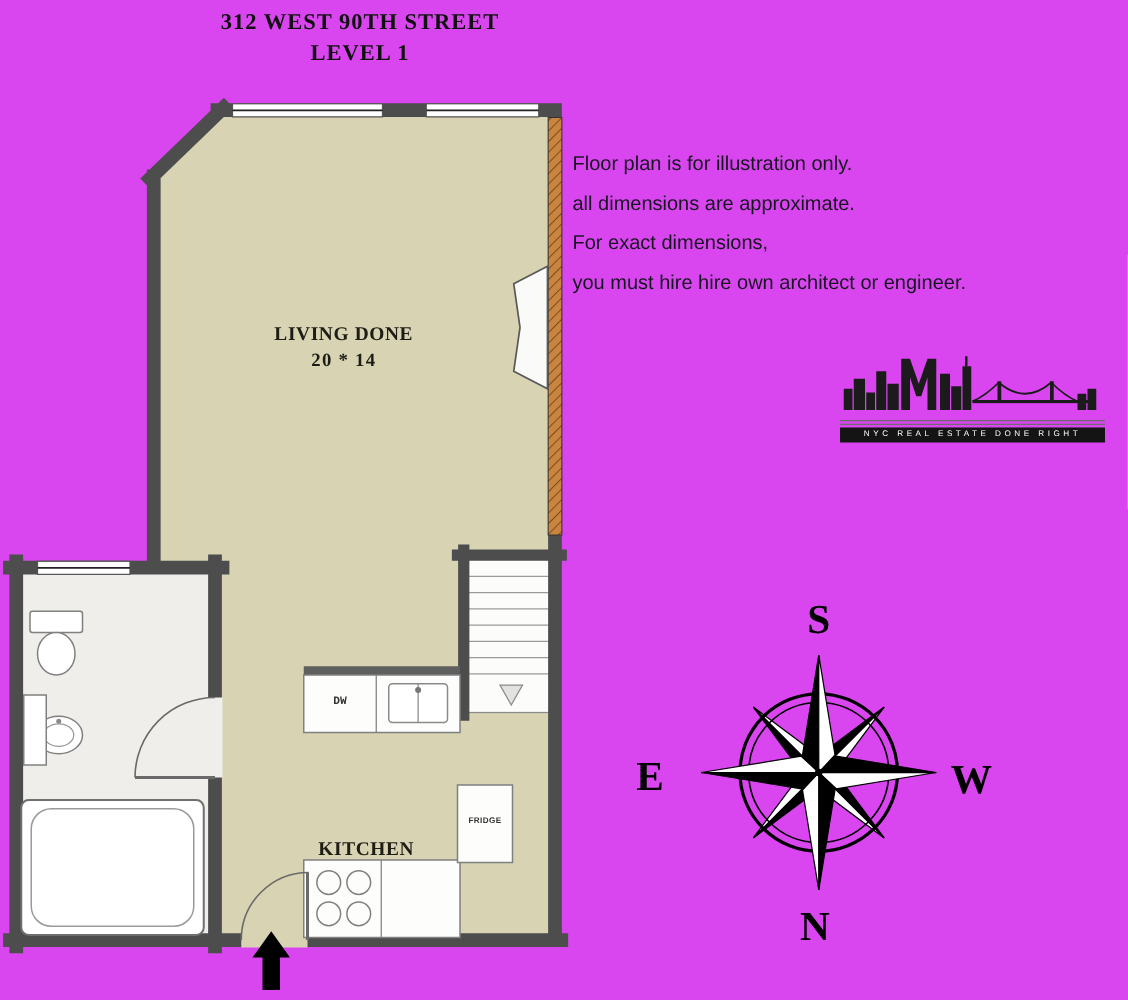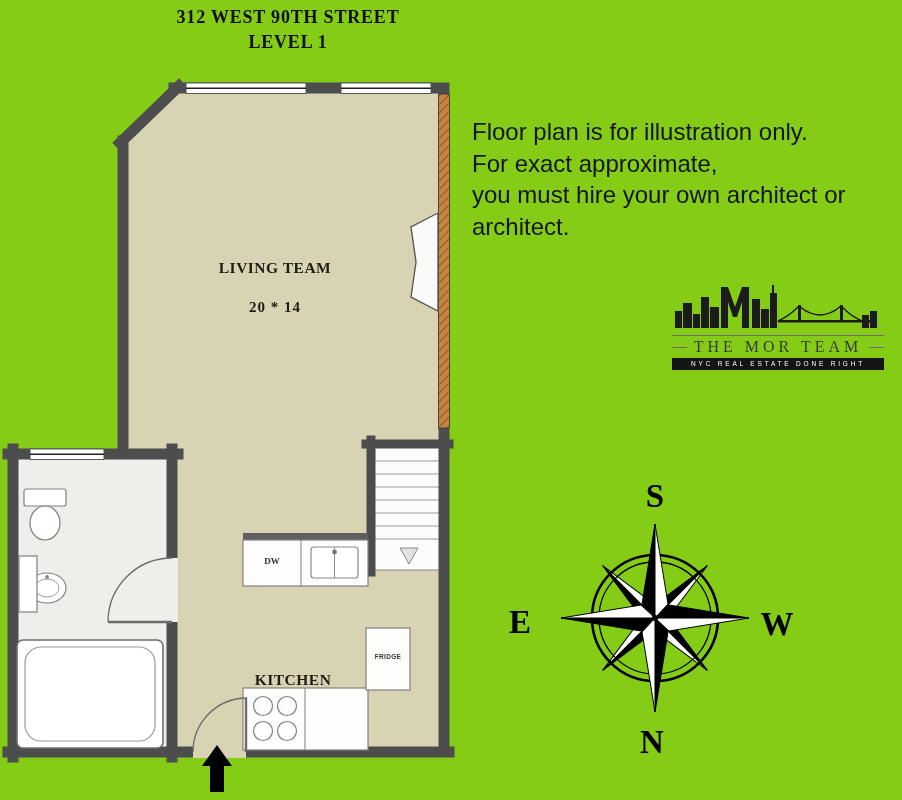--- a/index.html
+++ b/index.html
@@ -1,36 +1,36 @@
 <!DOCTYPE html>
 <html><head>
 <meta charset="utf-8">
 <style>
   * { margin:0; padding:0; box-sizing:border-box; }
   html,body { width:902px; height:800px; }
   body { font-family:"Liberation Sans", sans-serif; background:#edf0f8; }
-  .canvas { position:relative; width:902px; height:800px; background:#84cc16; overflow:hidden; }
+  .canvas { position:relative; width:902px; height:800px; background:#d946ef; overflow:hidden; }
   .abs { position:absolute; }
 
   
   .title-block { left:128px; top:5px; width:320px; text-align:center;
     font-family:"Liberation Serif", serif; font-weight:bold; font-size:18px;
     line-height:25px; color:#101010; letter-spacing:0.8px; }
 
   
-  .disclaimer { left:472px; top:116px; width:428px; font-size:24px;
+  .disclaimer { left:458px; top:116px; width:428px; font-size:16px;
     line-height:31.5px; color:#15151f; }
 
   
   .plan-label { font-family:"Liberation Serif", serif; font-weight:bold; color:#1d1d15; text-align:center; }
   .lr-label   { left:175px; top:259px; width:200px; font-size:15.5px; letter-spacing:0.5px; }
-  .lr-dims    { left:175px; top:281px; width:200px; font-size:15px; letter-spacing:1px;margin-top:18px; }
+  .lr-dims    { left:175px; top:281px; width:200px; font-size:15px; letter-spacing:1px; }
   .kit-label  { left:223px; top:625px; width:140px; font-size:15.5px; letter-spacing:0.5px;margin-top:46px; }
   .dw-label   { left:244px; top:556px; width:56px; font-size:9px; font-weight:bold; color:#333;
-                font-family:Liberation Serif, serif; text-align:center; }
+                font-family:Liberation Mono, monospace; text-align:center; }
   .fridge-label { left:366px; top:653px; width:44px; font-size:6.5px; font-weight:bold; color:#333;
                 font-family:"Liberation Sans",sans-serif; text-align:center; letter-spacing:0.3px; }
 
   
   .logo-block { left:672px; top:282px; width:212px; }
   .logo-name-row { display:flex; align-items:center; border-top:1px solid #6d6d6d; padding-top:2px; margin-top:1px; }
   .logo-rule { flex:1; height:1px; background:#6d6d6d; }
   .logo-name { font-family:"Liberation Serif", serif; font-size:16px; letter-spacing:4px;
     color:#3a3a3a; padding:0 7px; white-space:nowrap; }
   .logo-tagline { margin-top:2px; background:#141414; color:#ffffff; font-size:6.5px;
@@ -134,30 +134,31 @@
       <line x1="246" y1="752" x2="246" y2="698" stroke-width="2.4"></line>
     </g>
     <g stroke="#6a6a6a" fill="none">
       <path d="M108,622 A64,64 0 0 1 172,558" stroke-width="1.3"></path>
       <line x1="172" y1="622" x2="108" y2="622" stroke-width="2.4"></line>
     </g>
 
     <path d="M217,745 L232,766 L224,766 L224,792 L210,792 L210,766 L202,766 Z" fill="#000"></path>
   </svg>
 
-  <div class="abs plan-label lr-label">LIVING TEAM</div>
+  <div class="abs plan-label lr-label">LIVING DONE</div>
   <div class="abs plan-label lr-dims">20 * 14</div>
   <div class="abs plan-label kit-label">KITCHEN</div>
   <div class="abs dw-label">DW</div>
   <div class="abs fridge-label">FRIDGE</div>
 
   <div class="abs disclaimer">
     <div>Floor plan is for illustration only.</div>
-    <div>For exact approximate,</div>
-    <div>you must hire your own architect or architect.</div>
+    <div>all dimensions are approximate.</div>
+    <div>For exact dimensions,</div>
+    <div>you must hire hire own architect or engineer.</div>
   </div>
 
   <div class="abs logo-block">
     <svg width="212" height="48" viewBox="0 0 212 48">
       <g fill="#1b1b1b">
         <rect x="3" y="29" width="7" height="17"></rect>
         <rect x="11" y="21" width="9" height="25"></rect>
         <rect x="21" y="32" width="7" height="14"></rect>
         <rect x="29" y="15" width="8" height="31"></rect>
         <rect x="38" y="25" width="9" height="21"></rect>
@@ -169,21 +170,20 @@
         <rect x="106" y="38" width="98" height="2.5"></rect>
         <rect x="126" y="23" width="3" height="17"></rect>
         <rect x="168" y="23" width="3" height="17"></rect>
         <rect x="190" y="33" width="7" height="13"></rect>
         <rect x="198" y="29" width="7" height="17"></rect>
       </g>
       <path d="M127,24 Q148,42 169,24 M127,24 Q116,35 106,39 M169,24 Q180,35 190,39" fill="none" stroke="#1b1b1b" stroke-width="1.4"></path>
     </svg>
     <div class="logo-name-row">
       <div class="logo-rule"></div>
-      <div class="logo-name">THE MOR TEAM</div>
       <div class="logo-rule"></div>
     </div>
     <div class="logo-tagline">NYC REAL ESTATE DONE RIGHT</div>
   </div>
 
 
   <svg class="abs" style="left:510px;top:473px" width="290" height="290" viewBox="-145 -145 290 290">
     <g stroke="#000" stroke-width="1">
       <g transform="rotate(45)">
           <path d="M0,-74 L-9,-12 L0,0 Z" fill="#000"></path>

